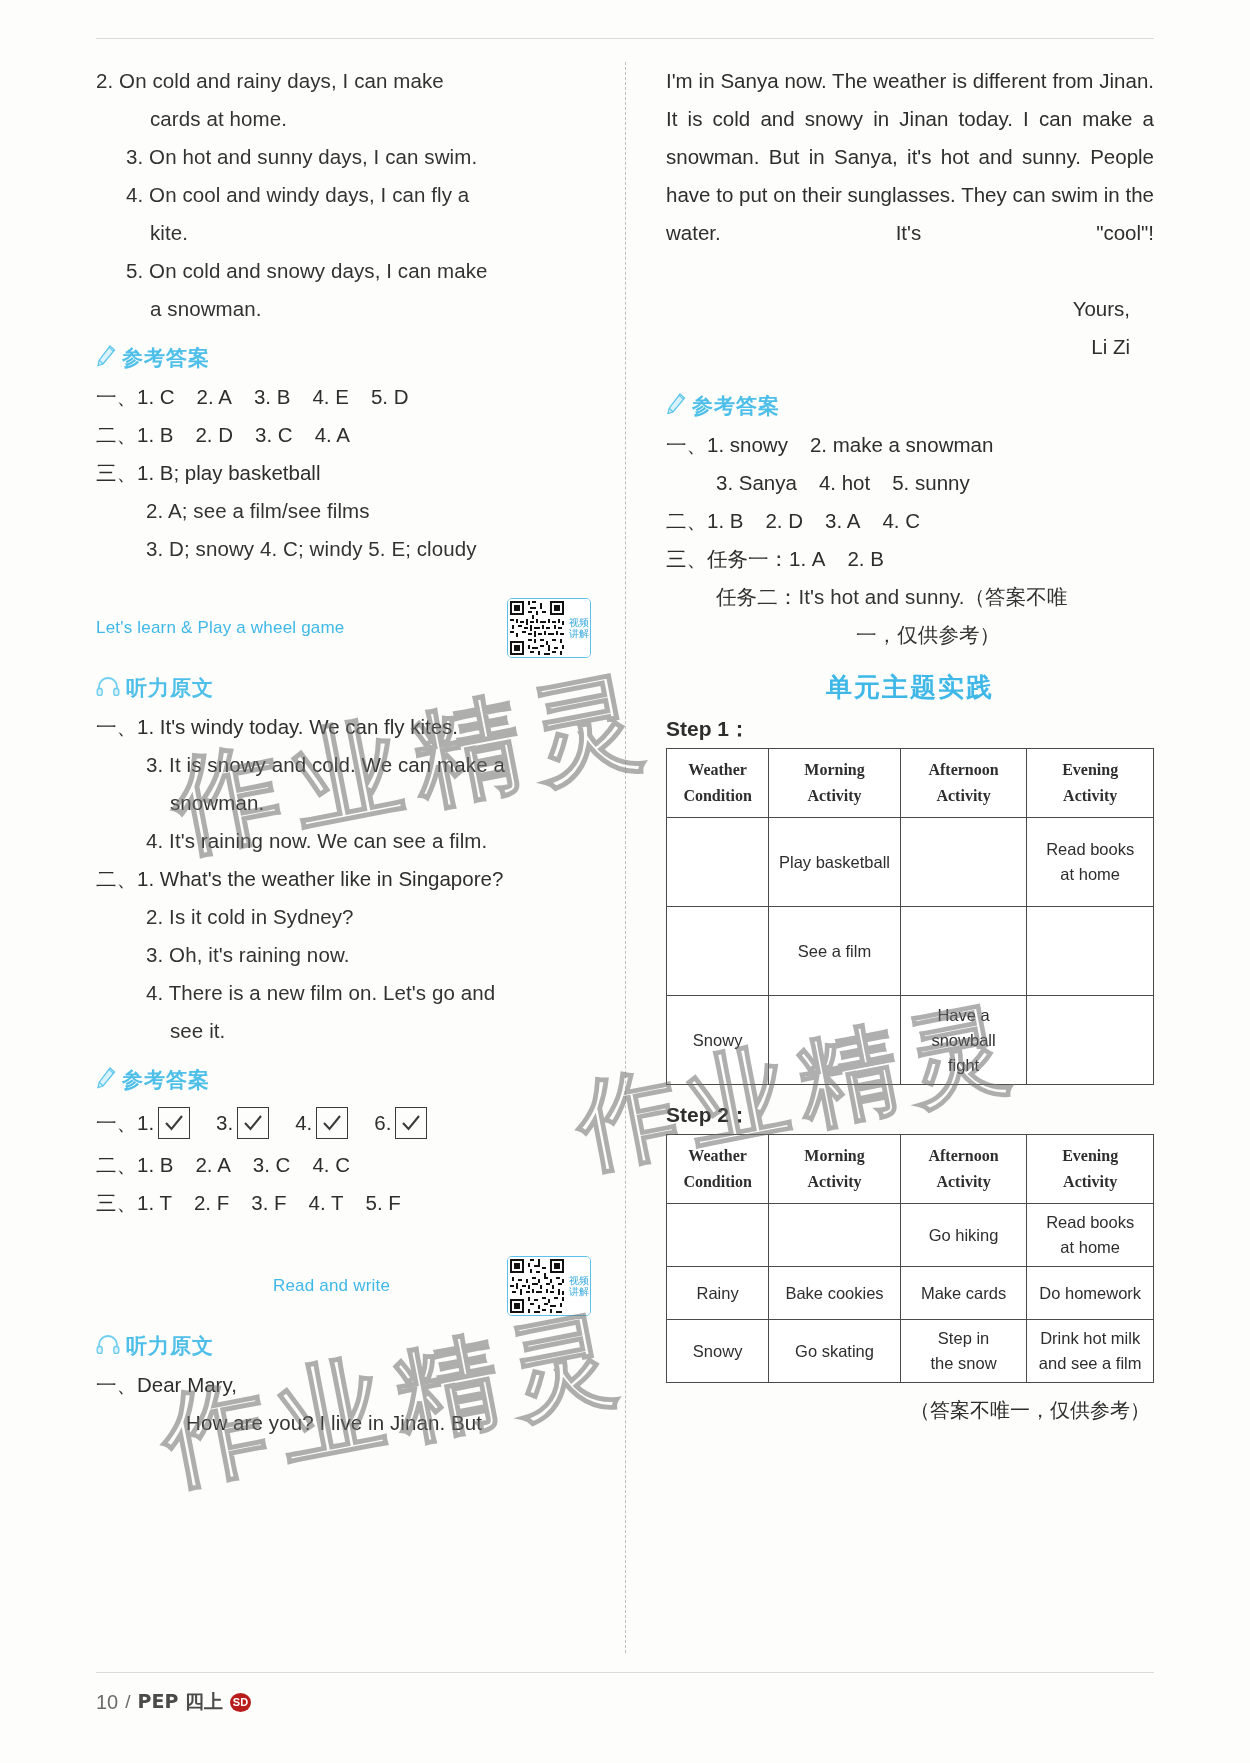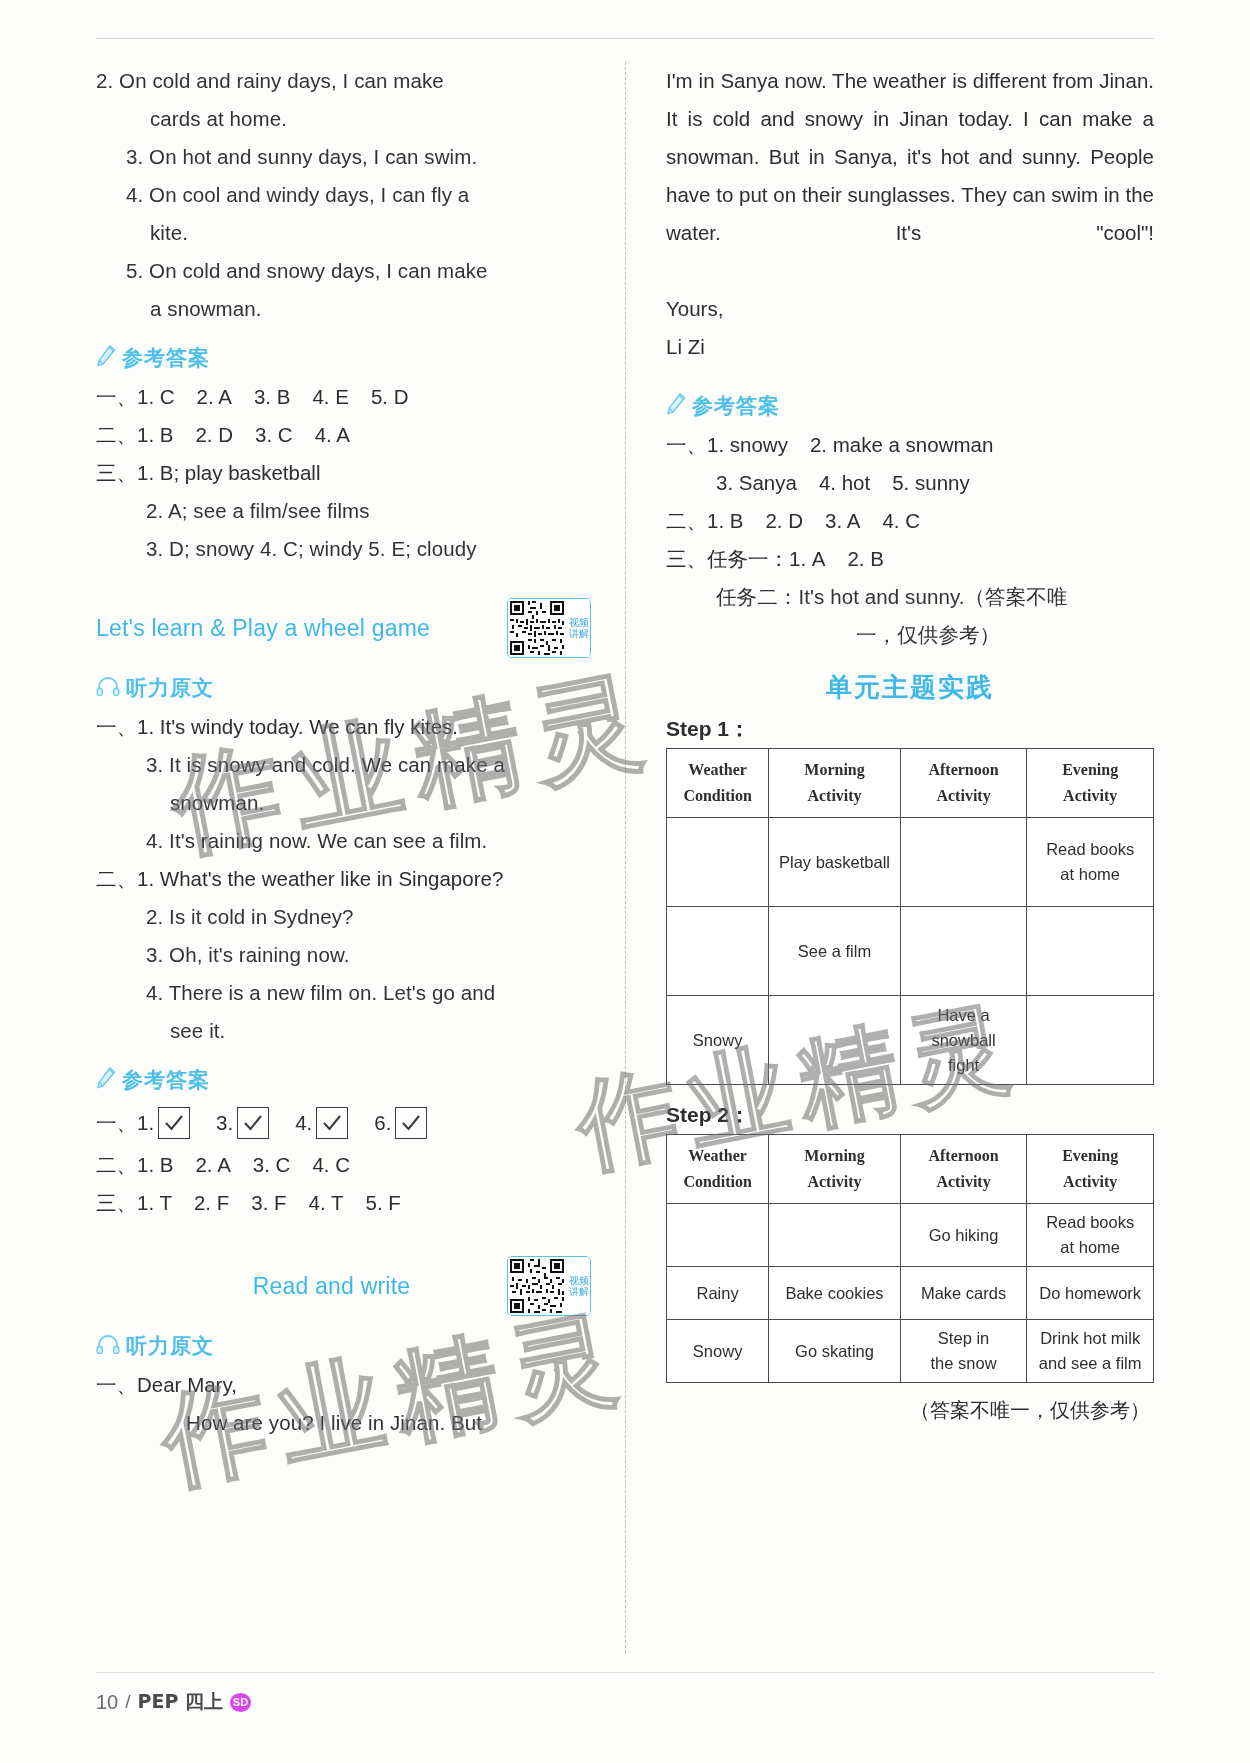--- a/index.html
+++ b/index.html
@@ -35,21 +35,21 @@
     font-family:"DejaVu Sans","Liberation Sans",sans-serif;}
   .ic{flex:0 0 auto;display:inline-block;}
 
   
   .pencil{width:20px;height:22px;}
   
   .hp{width:24px;height:20px;}
 
   
   .lesson-row{display:flex;align-items:center;justify-content:space-between;margin:30px 0 6px;}
-  .lesson-title{color:#3fb8e8;font-size:23px;letter-spacing:.2px;}
+  .lesson-title{color:#3fb8e8;font-size:17px;letter-spacing:.2px;}
   .qr-wrap{flex:0 0 auto;display:flex;align-items:stretch;
     border:1.5px solid #59c2ea;border-radius:5px;overflow:hidden;background:#fff;text-align:right;}
   .qr{width:58px;height:58px;}
   .qr-label{width:22px;background:#fff;color:#36a9dd;font-size:10px;line-height:11.5px;
     display:flex;flex-direction:column;align-items:center;justify-content:center;
     padding:2px 1px;font-family:"DejaVu Sans","Liberation Sans",sans-serif;}
 
   
   .ans{font-size:20.5px;line-height:38px;display:flex;}
   .ans .lbl{flex:0 0 auto;white-space:pre;font-family:"DejaVu Sans","Liberation Sans",sans-serif;}
@@ -61,21 +61,21 @@
   .tickrow{display:flex;align-items:center;font-size:20.5px;line-height:46px;}
   .tickrow .lbl{font-family:"DejaVu Sans","Liberation Sans",sans-serif;}
   .tickgrp{display:inline-flex;align-items:center;margin-right:26px;}
   .tickbox{width:30px;height:30px;border:1.6px solid #3b3b3b;
     display:inline-flex;align-items:center;justify-content:center;margin-left:4px;}
   .tickbox svg{width:22px;height:22px;}
 
   
   .letter{font-size:20.5px;line-height:38px;text-align:justify;text-justify:inter-word;}
   .letter::after{content:"";display:inline-block;width:100%;}
-  .sign{font-size:20.5px;line-height:38px;text-align:left;padding-right:24px;}
+  .sign{font-size:20.5px;line-height:38px;text-align:right;padding-right:24px;}
 
   
   .unit-head{color:#3fb8e8;font-size:26px;font-weight:700;text-align:center;
     letter-spacing:2px;margin:16px 0 10px;
     font-family:"DejaVu Sans","Liberation Sans",sans-serif;}
   .step{font-family:Liberation Sans, sans-serif;font-weight:700;font-size:21px;margin:6px 0 5px;}
 
   
   table.wt{width:100%;border-collapse:collapse;table-layout:fixed;
     border:1.8px solid #1d1d1d;background:#fff;}
@@ -87,21 +87,21 @@
   table.wt.t1 td{height:76px;}
   table.wt.t2 td{height:40px;}
   .note{font-size:20px;line-height:34px;text-align:right;margin-top:10px;padding-right:4px;
     font-family:"DejaVu Sans","Liberation Sans",sans-serif;}
 
   
   .footer{position:absolute;left:96px;bottom:48px;display:flex;align-items:center;gap:7px;
     font-size:19px;color:#6b6b6b;}
   .footer .pg{font-size:20px;}
   .footer .bk{font-weight:700;color:#4a4a4a;font-family:"DejaVu Sans","Liberation Sans",sans-serif;}
-  .sd{width:21px;height:19px;border-radius:50%;background:#d946ef;color:#fff;
+  .sd{width:21px;height:19px;border-radius:50%;background:#b91c1c;color:#fff;
     font-size:11px;display:inline-flex;align-items:center;justify-content:center;font-weight:700;}
 
   
   .wm{position:absolute;pointer-events:none;user-select:none;
     font-family:"DejaVu Sans","Liberation Sans",sans-serif;font-weight:700;
     color:transparent;-webkit-text-stroke:1.6px rgba(110,110,110,.55);
     white-space:nowrap;}
   .wm1{left:170px;top:690px;font-size:108px;transform:rotate(-11deg);letter-spacing:14px;}
   .wm2{left:160px;top:1330px;font-size:104px;transform:rotate(-11deg);letter-spacing:14px;}
   .wm3{left:575px;top:1020px;font-size:100px;transform:rotate(-11deg);letter-spacing:12px;}

